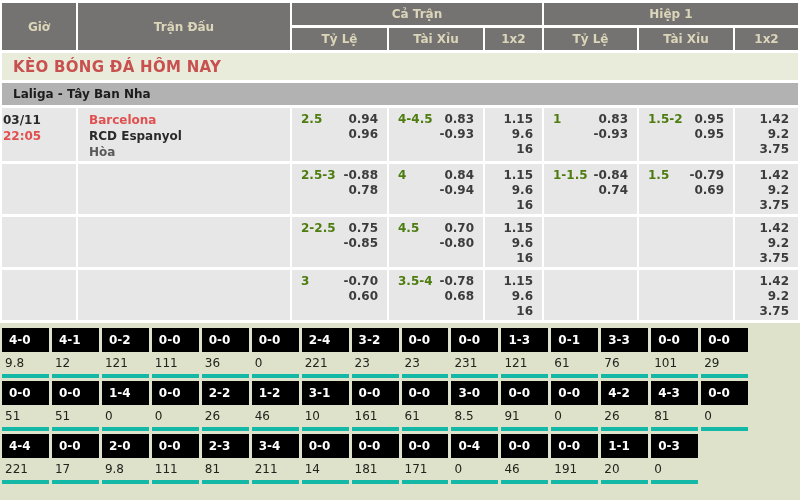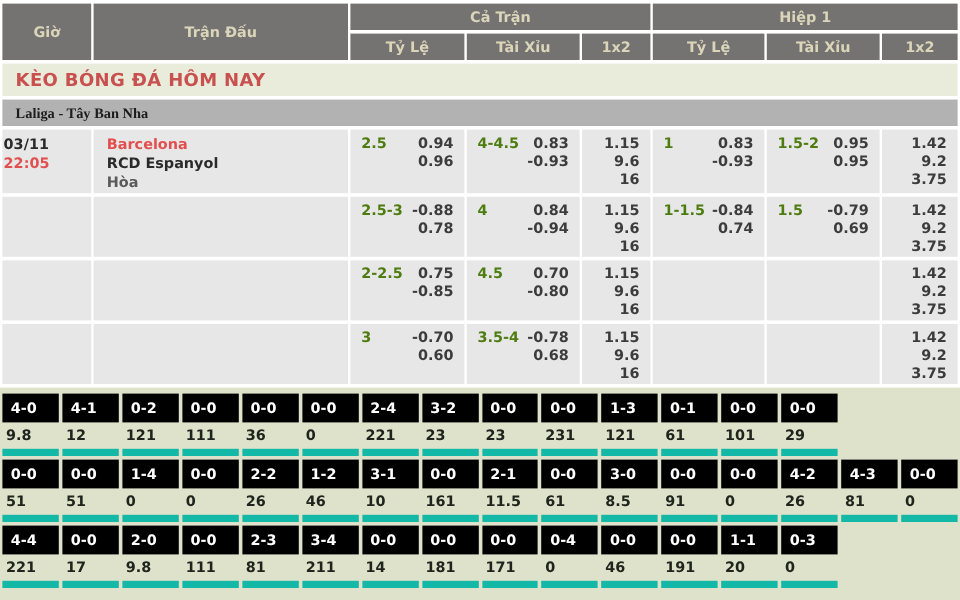--- a/index.html
+++ b/index.html
@@ -20,21 +20,21 @@
   }
   .promo-td{
     background:#e9ecdb;height:25px;vertical-align:middle;
   }
   .promo-txt{
     color:#c8504f;font-weight:bold;font-size:15px;padding-left:10px;letter-spacing:.3px;
   }
   .league-td{
     background:#b2b2b2;height:20px;vertical-align:middle;
   }
-  .league-txt{color:#1c1c1c;font-weight:bold;font-size:12px;padding-left:10px;font-family:Liberation Serif, serif;}
+  .league-txt{color:#1c1c1c;font-weight:bold;font-size:12px;padding-left:10px;}
   .cell{
     background:#e7e7e7;vertical-align:top;height:47px;
     font-size:12px;font-weight:bold;
   }
   .oc-in{display:flex;justify-content:space-between;padding:3px 8px 0 8px;}
   .line{color:#4d7c0f;}
   .vals{color:#3c3c3c;text-align:right;line-height:15px;}
   .xc-in{text-align:right;padding:3px 8px 0 0;color:#3c3c3c;line-height:15px;}
   .time-in{text-align:left;padding-top:3px;line-height:16px;}
   .mdate{color:#2a2a2a;}
@@ -55,23 +55,23 @@
   .collapse-arrow{color:#151515;font-size:11px;cursor:pointer;line-height:1;}
   .score-grid{padding:0 2px;}
   .score-row{
     display:grid;grid-template-columns:repeat(16,1fr);column-gap:3px;margin-bottom:3px;
   }
   .score-box{
     background:#000;color:#fff;font-weight:bold;font-size:12px;
     padding:5px 0 4px 7px;height:15px;line-height:15px;
   }
   .score-val{
-    color:#20241c;font-weight:bold;font-size:12px;
+    color:#20241c;font-weight:normal;font-size:12px;
     padding:4px 0 3px 3px;height:15px;line-height:15px;
-    border-bottom:6px solid #14b8a6;
+    border-bottom:4px solid #14b8a6;
   }
   .score-cell.empty{background:transparent;}
 </style>
 </head>
 <body>
 
 <table class="main">
   <colgroup>
     <col style="width:74px">
       <col style="width:212px">
@@ -284,20 +284,24 @@
         </div>
         <div class="score-cell">
           <div class="score-box">1-3</div>
           <div class="score-val">121</div>
         </div>
         <div class="score-cell">
           <div class="score-box">0-1</div>
           <div class="score-val">61</div>
         </div>
         <div class="score-cell">
+          <div class="score-box">3-3</div>
+          <div class="score-val">76</div>
+        </div>
+        <div class="score-cell">
           <div class="score-box">0-0</div>
           <div class="score-val">101</div>
         </div>
         <div class="score-cell">
           <div class="score-box">0-0</div>
           <div class="score-val">29</div>
         </div>
       </div>
       <div class="score-row">
         <div class="score-cell">
@@ -324,24 +328,20 @@
           <div class="score-box">1-2</div>
           <div class="score-val">46</div>
         </div>
         <div class="score-cell">
           <div class="score-box">3-1</div>
           <div class="score-val">10</div>
         </div>
         <div class="score-cell">
           <div class="score-box">0-0</div>
           <div class="score-val">161</div>
-        </div>
-        <div class="score-cell">
-          <div class="score-box">2-1</div>
-          <div class="score-val">11.5</div>
         </div>
         <div class="score-cell">
           <div class="score-box">0-0</div>
           <div class="score-val">61</div>
         </div>
         <div class="score-cell">
           <div class="score-box">3-0</div>
           <div class="score-val">8.5</div>
         </div>
         <div class="score-cell">

